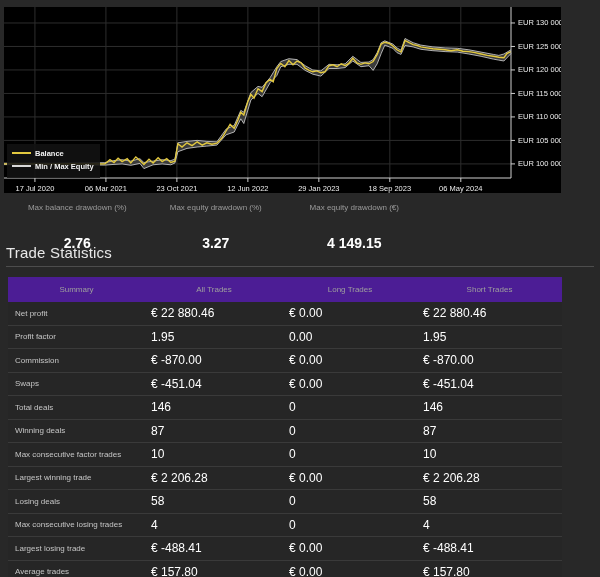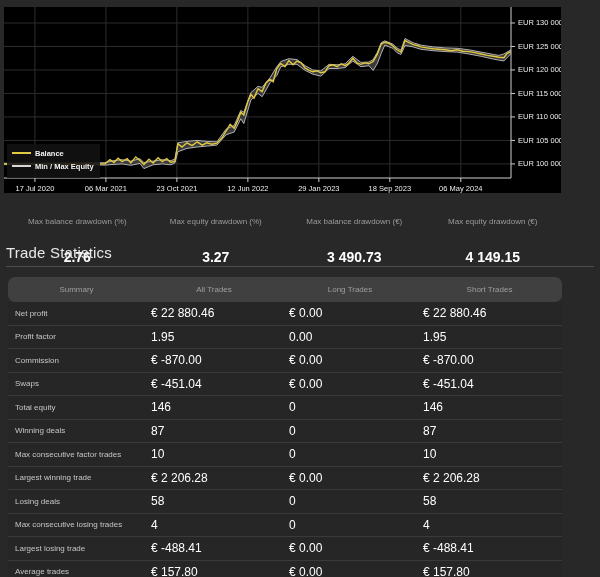--- a/index.html
+++ b/index.html
@@ -8,39 +8,39 @@
     background:#282828;
     font-family:"Liberation Sans","DejaVu Sans",sans-serif;
     -webkit-font-smoothing:antialiased;
   }
   .chart-panel{
     position:absolute;left:4px;top:7px;width:557px;height:186px;
     background:#000;
   }
   .chart-panel svg{display:block;}
   .stats-row{
-    position:absolute;left:8px;top:217px;width:554px;
+    position:absolute;left:8px;top:203px;width:554px;
     display:grid;grid-template-columns:repeat(4,1fr);
   }
   .stat{ text-align:center; }
   .stat .lbl{font-size:8px;color:#9b9b9b;line-height:10px;}
   .stat .val{font-size:14px;color:#ffffff;font-weight:bold;margin-top:22px;}
   .section-title{
     position:absolute;left:6px;top:244px;
     font-size:15px;color:#e8e8e8;font-weight:400;letter-spacing:.2px;
   }
   .section-rule{
     position:absolute;left:6px;top:266px;width:588px;height:0;
     border-top:1px solid #4d4d4d;
   }
   .stats-table{
     position:absolute;left:8px;top:277px;width:554px;
   }
   .thead{
-    height:25px;background:#404040;display:flex;align-items:center;border-radius:7px;
+    height:25px;background:#4c1d95;display:flex;align-items:center;
   }
   .thead .hc{font-size:8px;color:#9e9e9e;text-align:center;}
   .trow{
     height:22.5px;background:#262626;display:flex;align-items:center;
     border-top:1px solid #3a3a3a;
   }
   .trow:first-child{border-top:none;}
   .c1{width:137px;} .c2{width:138px;} .c3{width:134px;} .c4{flex:1;}
   .c-label{font-size:8px;color:#c6c6c6;padding-left:7px;box-sizing:border-box;}
   .c-val{font-size:12px;color:#ffffff;padding-left:6px;box-sizing:border-box;}
@@ -110,24 +110,20 @@
 <div class="stats-row">
   <div class="stat">
     <div class="lbl">Max balance drawdown (%)</div>
     <div class="val">2.76</div>
   </div>
   <div class="stat">
     <div class="lbl">Max equity drawdown (%)</div>
     <div class="val">3.27</div>
   </div>
   <div class="stat">
-    <div class="lbl">Max balance drawdown (€)</div>
-    <div class="val">3 490.73</div>
-  </div>
-  <div class="stat">
     <div class="lbl">Max equity drawdown (€)</div>
     <div class="val">4 149.15</div>
   </div>
 </div>
 
 <div class="section-title">Trade Statistics</div>
 <div class="section-rule"></div>
 
 <div class="stats-table">
   <div class="thead">
@@ -155,21 +151,21 @@
         <div class="c-val c3">€ 0.00</div>
         <div class="c-val c4">€ -870.00</div>
       </div>
       <div class="trow">
         <div class="c-label c1">Swaps</div>
         <div class="c-val c2">€ -451.04</div>
         <div class="c-val c3">€ 0.00</div>
         <div class="c-val c4">€ -451.04</div>
       </div>
       <div class="trow">
-        <div class="c-label c1">Total equity</div>
+        <div class="c-label c1">Total deals</div>
         <div class="c-val c2">146</div>
         <div class="c-val c3">0</div>
         <div class="c-val c4">146</div>
       </div>
       <div class="trow">
         <div class="c-label c1">Winning deals</div>
         <div class="c-val c2">87</div>
         <div class="c-val c3">0</div>
         <div class="c-val c4">87</div>
       </div>

